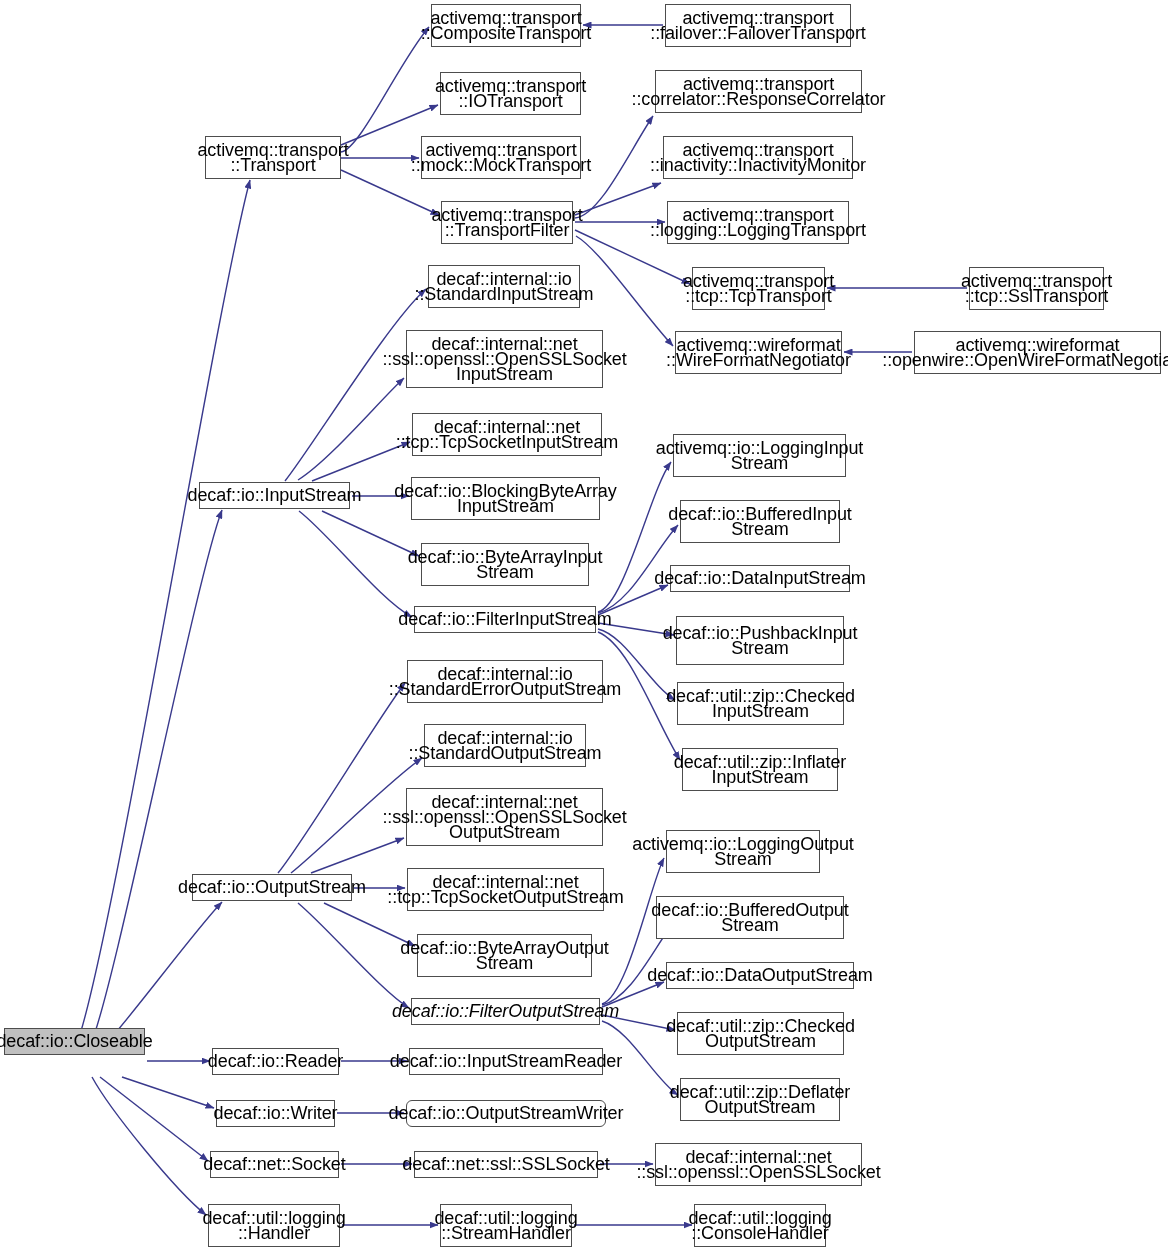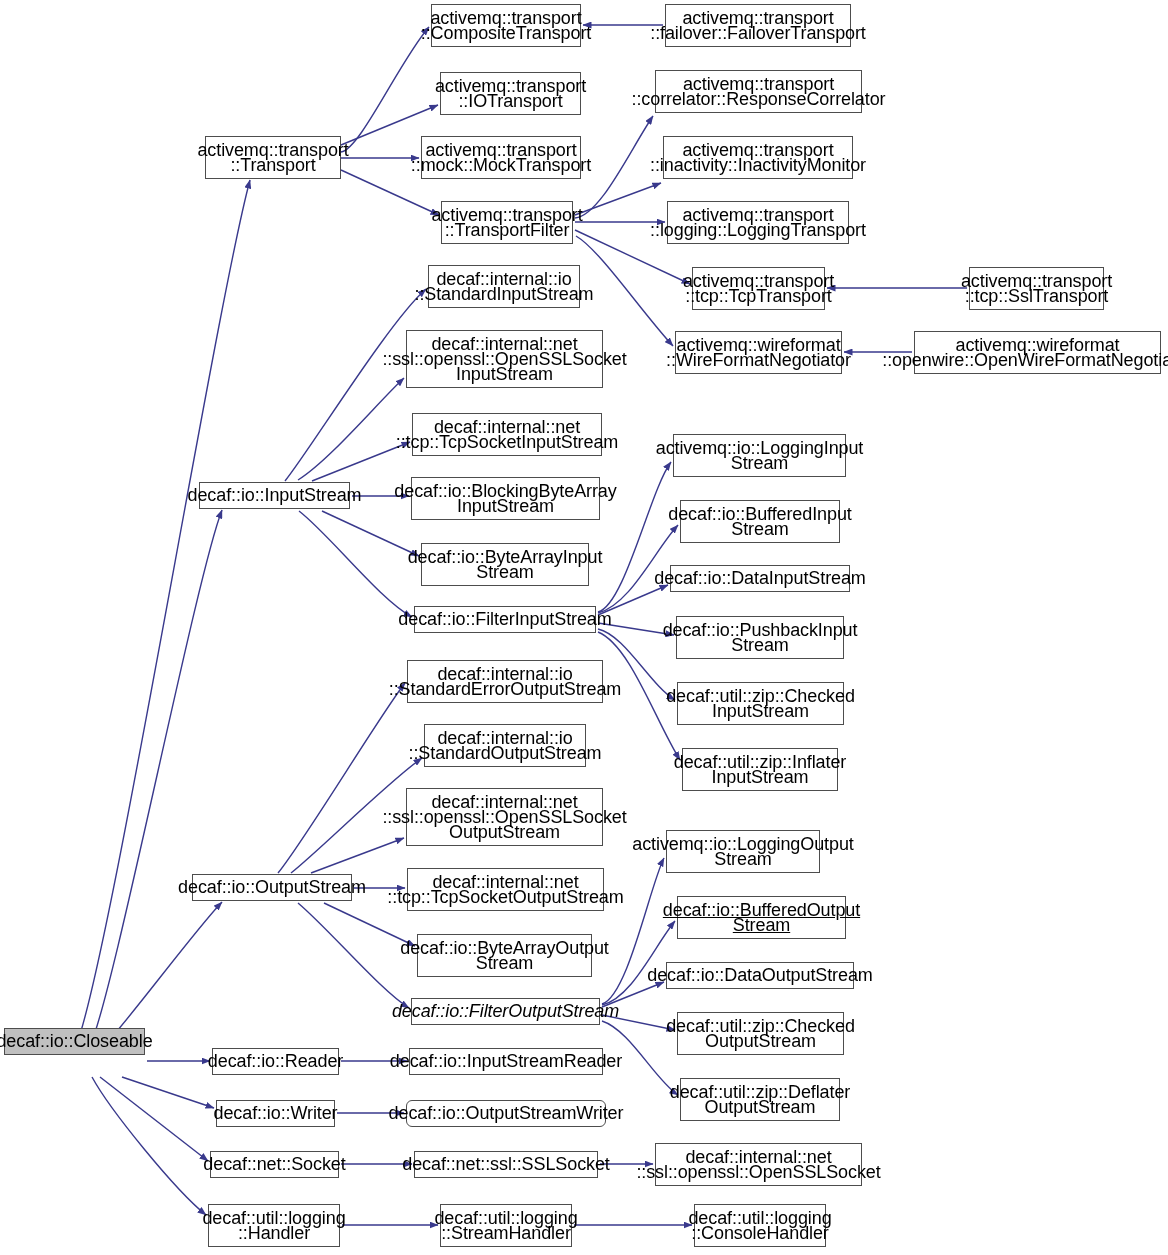--- a/index.html
+++ b/index.html
@@ -144,42 +144,42 @@
       <div class="node" style="left: 411px; top: 477px; width: 189px; height: 43px;">decaf::io::BlockingByteArray
 InputStream</div>
       <div class="node" style="left: 421px; top: 543px; width: 168px; height: 43px;">decaf::io::ByteArrayInput
 Stream</div>
       <div class="node" style="left: 414px; top: 606px; width: 182px; height: 27px;">decaf::io::FilterInputStream</div>
       <div class="node" style="left: 673px; top: 434px; width: 173px; height: 43px;">activemq::io::LoggingInput
 Stream</div>
       <div class="node" style="left: 680px; top: 500px; width: 160px; height: 43px;">decaf::io::BufferedInput
 Stream</div>
       <div class="node" style="left: 670px; top: 565px; width: 180px; height: 27px;">decaf::io::DataInputStream</div>
-      <div class="node" style="left: 676px; top: 616px; width: 168px; height: 43px;">decaf::io::PushbackInput
+      <div class="node" style="left: 676px; top: 616px; width: 168px; height: 49px;">decaf::io::PushbackInput
 Stream</div>
       <div class="node" style="left: 677px; top: 682px; width: 167px; height: 43px;">decaf::util::zip::Checked
 InputStream</div>
       <div class="node" style="left: 682px; top: 748px; width: 156px; height: 43px;">decaf::util::zip::Inflater
 InputStream</div>
       <div class="node" style="left: 407px; top: 660px; width: 196px; height: 43px;">decaf::internal::io
 ::StandardErrorOutputStream</div>
       <div class="node" style="left: 424px; top: 724px; width: 162px; height: 43px;">decaf::internal::io
 ::StandardOutputStream</div>
       <div class="node" style="left: 406px; top: 788px; width: 197px; height: 58px;">decaf::internal::net
 ::ssl::openssl::OpenSSLSocket
 OutputStream</div>
       <div class="node" style="left: 407px; top: 868px; width: 197px; height: 43px;">decaf::internal::net
 ::tcp::TcpSocketOutputStream</div>
       <div class="node" style="left: 192px; top: 874px; width: 160px; height: 27px;">decaf::io::OutputStream</div>
       <div class="node" style="left: 417px; top: 934px; width: 175px; height: 43px;">decaf::io::ByteArrayOutput
 Stream</div>
       <div class="node" style="left: 411px; top: 998px; width: 189px; height: 27px; font-style: italic;">decaf::io::FilterOutputStream</div>
       <div class="node" style="left: 666px; top: 830px; width: 154px; height: 43px;">activemq::io::LoggingOutput
 Stream</div>
-      <div class="node" style="left: 677px; top: 896px; width: 169px; height: 43px; text-decoration: underline;">decaf::io::BufferedOutput
+      <div class="node" style="left: 656px; top: 896px; width: 188px; height: 43px;">decaf::io::BufferedOutput
 Stream</div>
       <div class="node" style="left: 666px; top: 962px; width: 188px; height: 27px;">decaf::io::DataOutputStream</div>
       <div class="node" style="left: 677px; top: 1012px; width: 167px; height: 43px;">decaf::util::zip::Checked
 OutputStream</div>
       <div class="node" style="left: 680px; top: 1078px; width: 160px; height: 43px;">decaf::util::zip::Deflater
 OutputStream</div>
       <div class="node highlight" style="left: 4px; top: 1028px; width: 141px; height: 27px;">decaf::io::Closeable</div>
       <div class="node" style="left: 212px; top: 1048px; width: 127px; height: 27px;">decaf::io::Reader</div>
       <div class="node" style="left: 409px; top: 1048px; width: 194px; height: 27px;">decaf::io::InputStreamReader</div>
       <div class="node" style="left: 216px; top: 1100px; width: 119px; height: 27px;">decaf::io::Writer</div>

